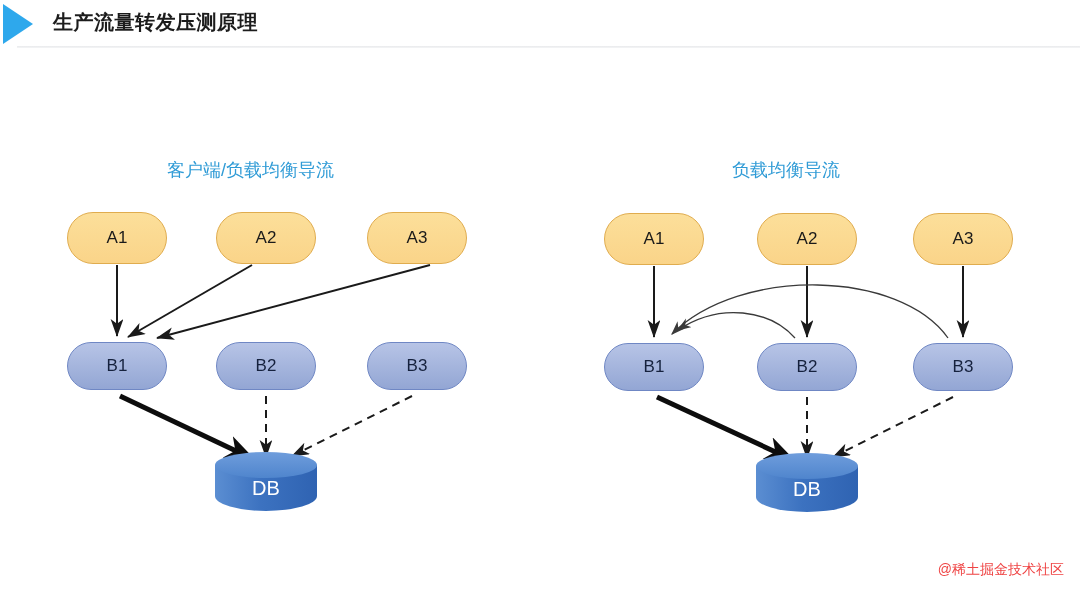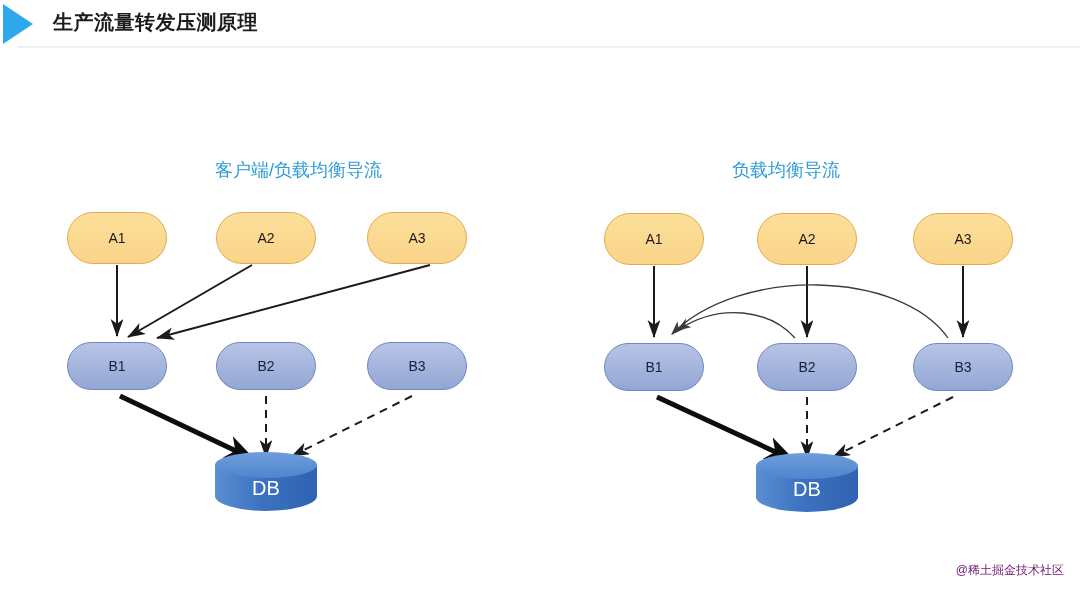--- a/index.html
+++ b/index.html
@@ -54,30 +54,30 @@
   }
 
   
   .panel-title {
     position: absolute;
     font-size: 18px;
     color: #2f9bd6;
     white-space: nowrap;
     font-weight: 500;
   }
-  #panel-title-left  { left: 167px; top: 158px; margin-left: 48px; }
+  #panel-title-left  { left: 167px; top: 158px; }
   #panel-title-right { left: 732px; top: 158px; }
 
   
   .node {
     position: absolute;
     display: flex;
     align-items: center;
     justify-content: center;
-    font-size: 14px;
+    font-size: 17px;
     box-sizing: border-box;
     border-radius: 26px;
   }
   .node-a {
     width: 100px;
     height: 52px;
     background: linear-gradient(to bottom, #fcdf9a 0%, #fad489 100%);
     border: 1px solid #e0ac4e;
     color: #1a1a1a;
   }
@@ -132,22 +132,22 @@
     width: 1080px;
     height: 596px;
     pointer-events: none;
   }
 
   
   #watermark {
     position: absolute;
     right: 16px;
     bottom: 17px;
-    font-size: 12px;
-    color: #701a75;
+    font-size: 14px;
+    color: #ef4444;
     white-space: nowrap;
   }
 </style>
 </head>
 <body>
 
 <div id="header">
   <div id="header-accent"></div>
   <div id="header-title">生产流量转发压测原理</div>
   <div id="header-divider"></div>

